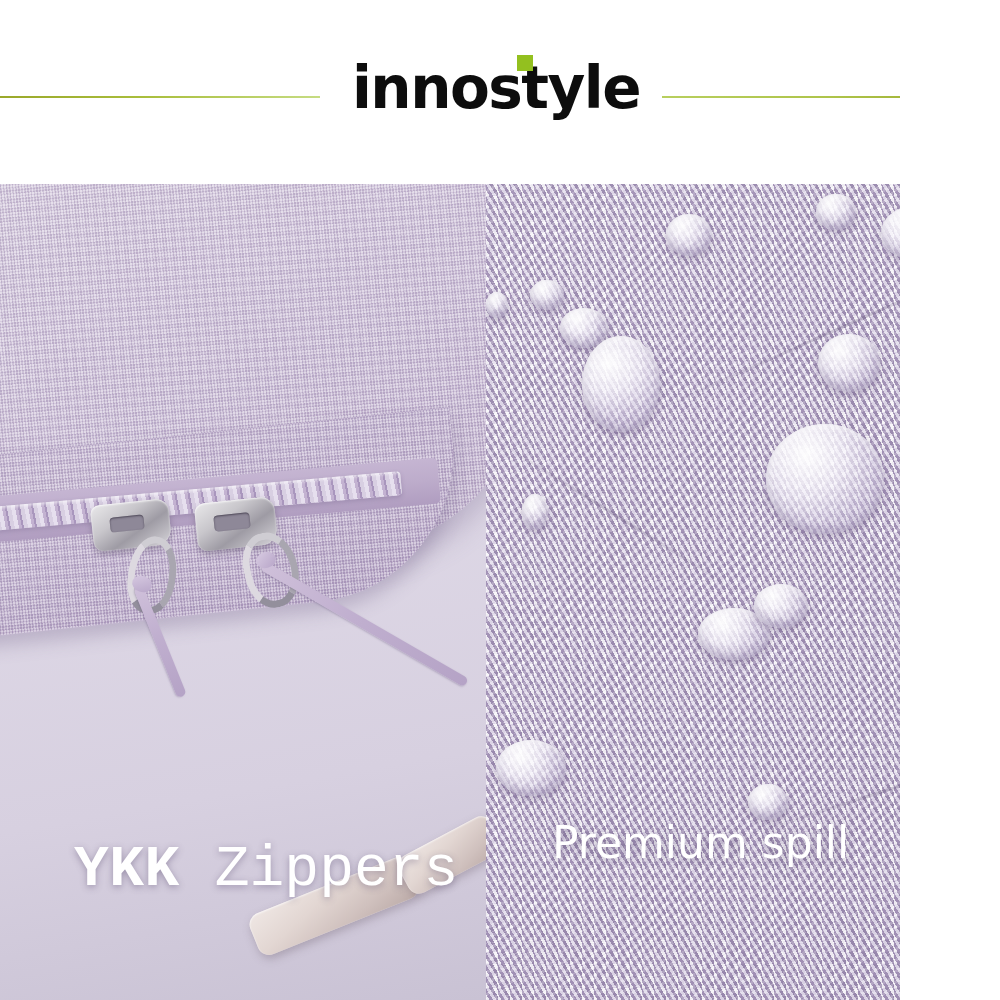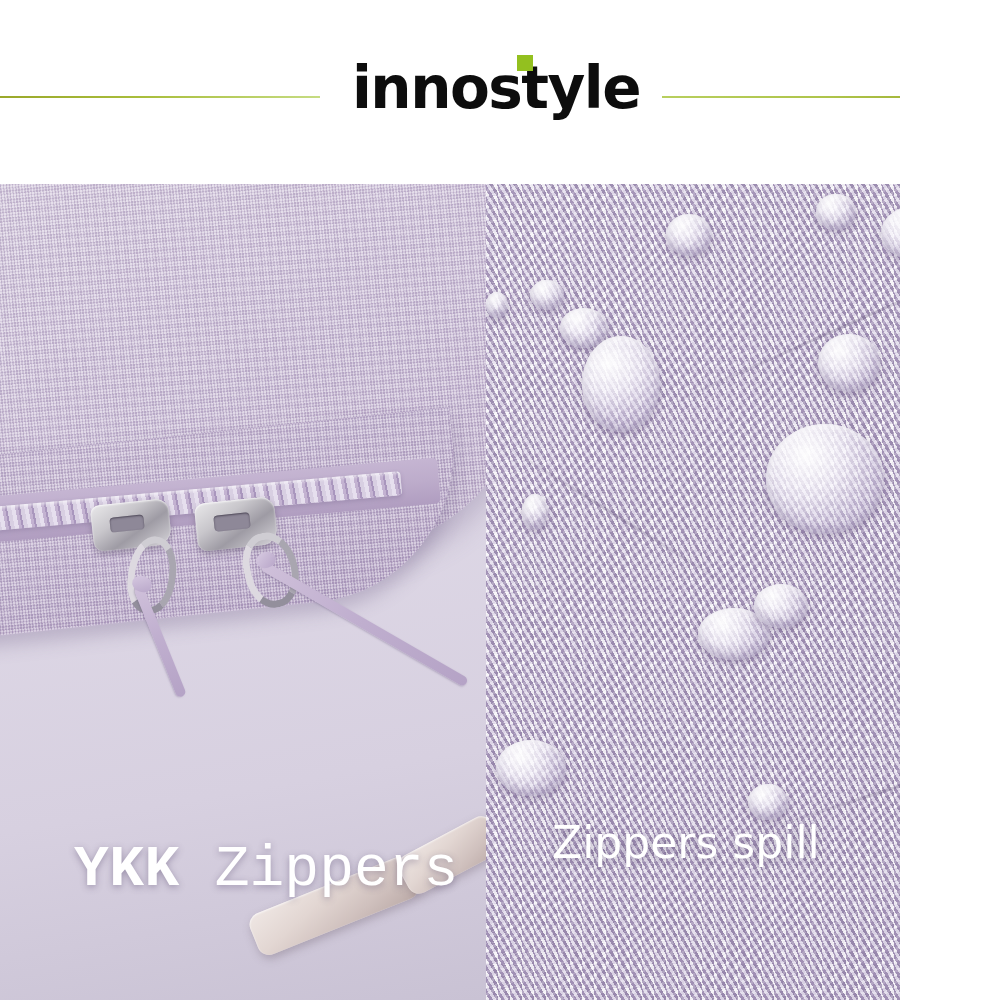--- a/index.html
+++ b/index.html
@@ -408,16 +408,16 @@
           </div>
       </div>
     </div>
   </div>
 
   <div class="caption-left">
     <span class="strong">YKK</span><span>&nbsp;</span><span class="light">Zippers</span>
   </div>
 
   <div class="caption-right">
-    <span class="line">Zippers spill</span>
+    <span class="line">Premium spill</span>
   </div>
 
 </div>
 
 </body></html>

